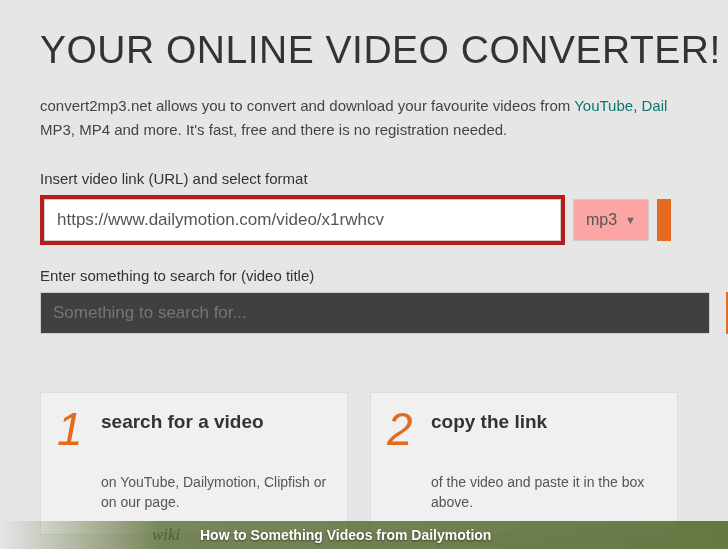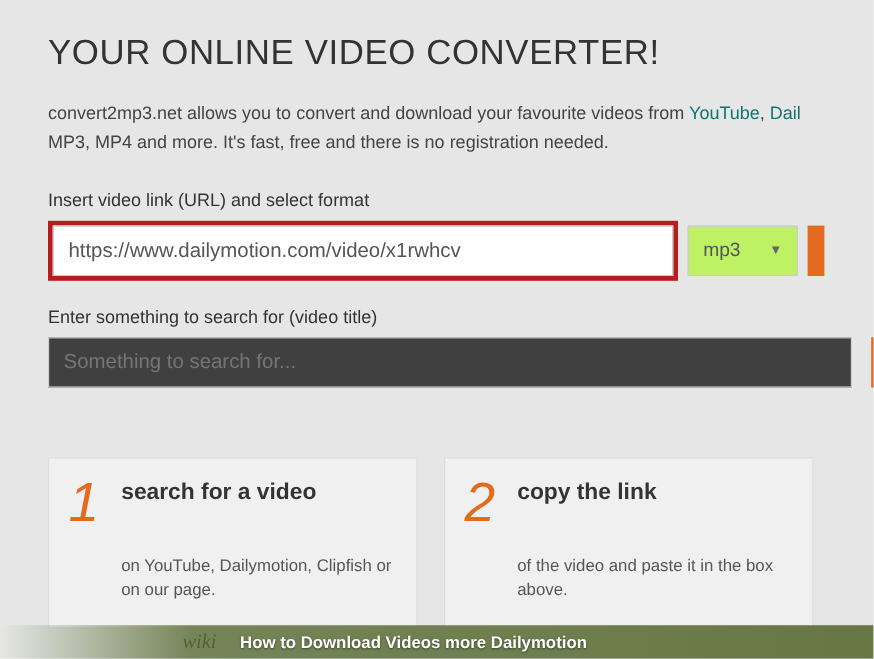--- a/index.html
+++ b/index.html
@@ -2,21 +2,21 @@
 <html><head>
 <meta charset="utf-8">
 <style>
   * { box-sizing: border-box; margin: 0; padding: 0; }
   html, body { width: 728px; height: 549px; overflow: hidden; font-family: Arial, Helvetica, sans-serif; }
   .page {
     width: 728px; height: 549px; background: #e6e6e6; position: relative;
     padding: 28px 0 0 40px;
   }
   .headline {
-    font-size: 29px; font-weight: 400; color: #333; letter-spacing: 0.5px;
+    font-size: 39px; font-weight: 400; color: #333; letter-spacing: 0.5px;
     margin-bottom: 22px;
   }
   .intro {
     font-size: 15px; color: #444; line-height: 1.6; margin-bottom: 28px;
     width: 700px;
   }
   .intro a { color: #0f766e; text-decoration: none; }
   .section-label {
     font-size: 15px; font-weight: normal; color: #333; margin-bottom: 8px;
   }
@@ -26,21 +26,21 @@
   }
   .highlight-box {
     border: 4px solid #b91c1c; background: #00d800; padding: 0;
     display: inline-block; flex: 0 0 auto; width: 525px;
   }
   .url-input {
     width: 100%; height: 42px; border: 1px solid #ccc; background: #fff;
     font-size: 17px; color: #555; padding: 0 12px; outline: none;
   }
   .format-select {
-    height: 42px; width: 92px; margin-left: 8px; background: #bef264;
+    height: 42px; width: 76px; margin-left: 8px; background: #fca5a5;
     border: 1px solid #ccc; display: flex; align-items: center;
     justify-content: space-between; padding: 0 12px; font-size: 16px;
     color: #555; cursor: pointer;
   }
   .format-select .caret { font-size: 11px; color: #666; }
   .orange-btn {
     height: 42px; width: 14px; background: #e46a1f; margin-left: 8px;
     border: none;
   }
   .search-section { margin-top: 0; }
@@ -132,16 +132,16 @@
           <div class="step-body">of the video and paste it in the box above.</div>
         </div>
       </div>
     </div>
   </div>
 
   <div class="wiki-logo">
     <span class="wiki">wiki</span>
   </div>
   <div class="footer-bar">
-    <span class="footer-text">How to Download Videos more Dailymotion</span>
+    <span class="footer-text">How to Something Videos from Dailymotion</span>
   </div>
 
 </div>
 
 </body></html>

